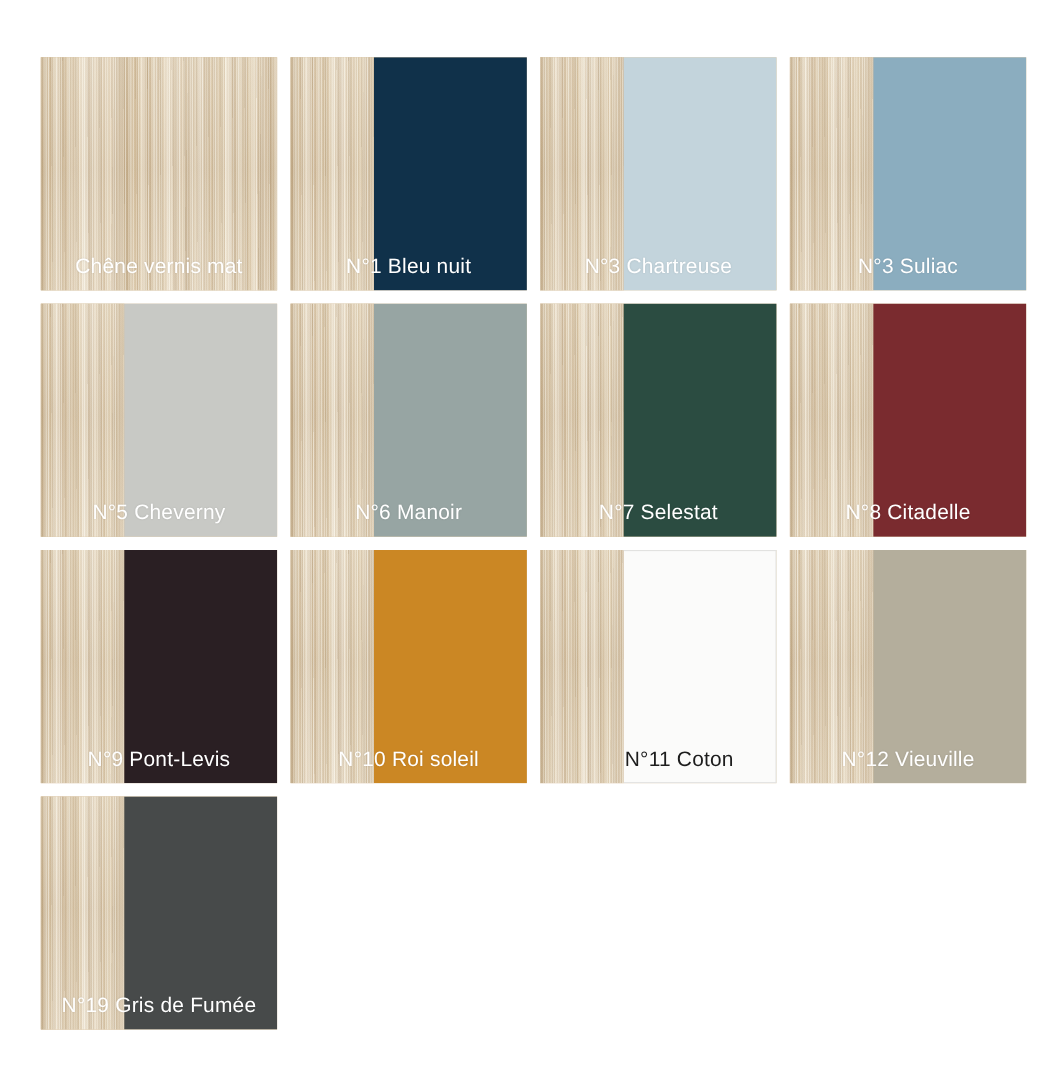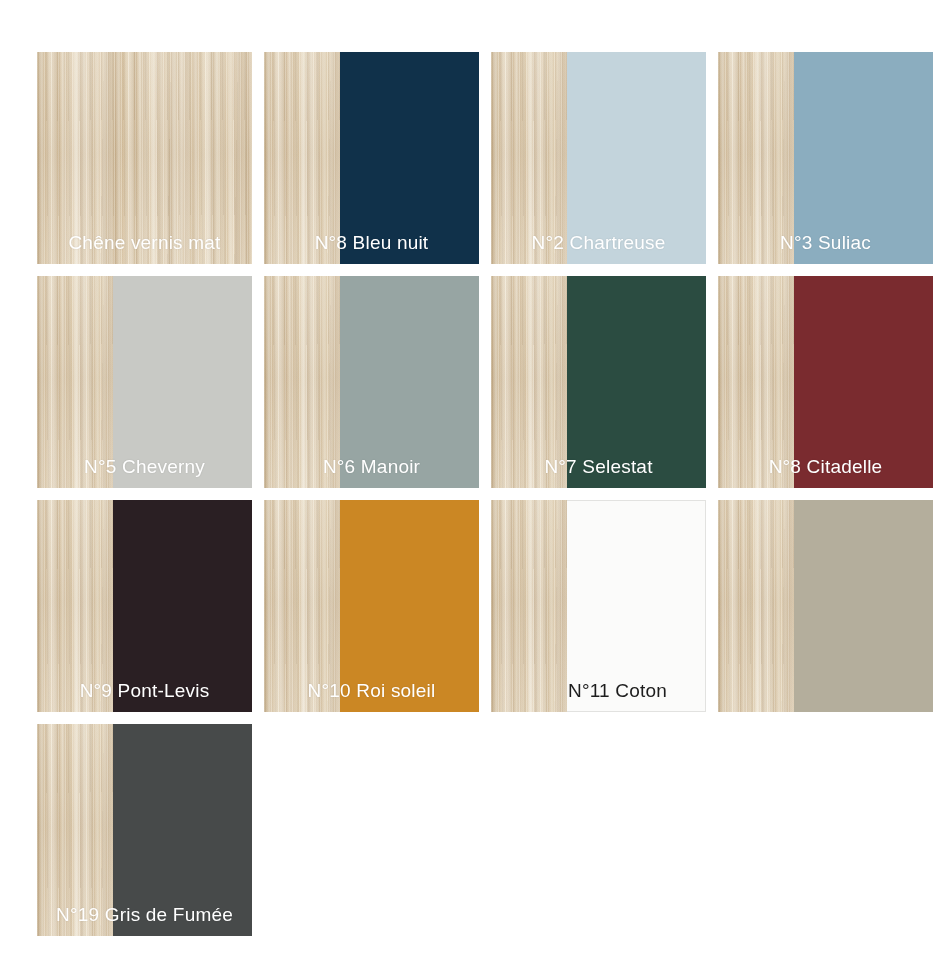--- a/index.html
+++ b/index.html
@@ -121,26 +121,26 @@
 <body>
 
 <div id="swatch-grid">
     <div class="swatch-card">
       <div class="wood full"></div>
       <div class="swatch-label">Chêne vernis mat</div>
     </div>
     <div class="swatch-card">
       <div class="wood"></div>
       <div class="color" style="background: rgb(16, 49, 74);"></div>
-      <div class="swatch-label">N°8 Bleu nuit</div>
+      <div class="swatch-label">N°1 Bleu nuit</div>
     </div>
     <div class="swatch-card">
       <div class="wood"></div>
       <div class="color" style="background: rgb(195, 212, 220);"></div>
-      <div class="swatch-label">N°2 Chartreuse</div>
+      <div class="swatch-label">N°3 Chartreuse</div>
     </div>
     <div class="swatch-card">
       <div class="wood"></div>
       <div class="color" style="background: rgb(139, 173, 191);"></div>
       <div class="swatch-label">N°3 Suliac</div>
     </div>
     <div class="swatch-card">
       <div class="wood"></div>
       <div class="color" style="background: rgb(200, 201, 197);"></div>
       <div class="swatch-label">N°5 Cheverny</div>
@@ -171,19 +171,20 @@
       <div class="swatch-label">N°10 Roi soleil</div>
     </div>
     <div class="swatch-card">
       <div class="wood"></div>
       <div class="color bordered" style="background: rgb(251, 251, 250);"></div>
       <div class="swatch-label dark">N°11 Coton</div>
     </div>
     <div class="swatch-card">
       <div class="wood"></div>
       <div class="color" style="background: rgb(180, 174, 156);"></div>
+      <div class="swatch-label">N°12 Vieuville</div>
     </div>
     <div class="swatch-card">
       <div class="wood"></div>
       <div class="color" style="background: rgb(71, 74, 74);"></div>
       <div class="swatch-label">N°19 Gris de Fumée</div>
     </div>
   </div>
 
 </body></html>

